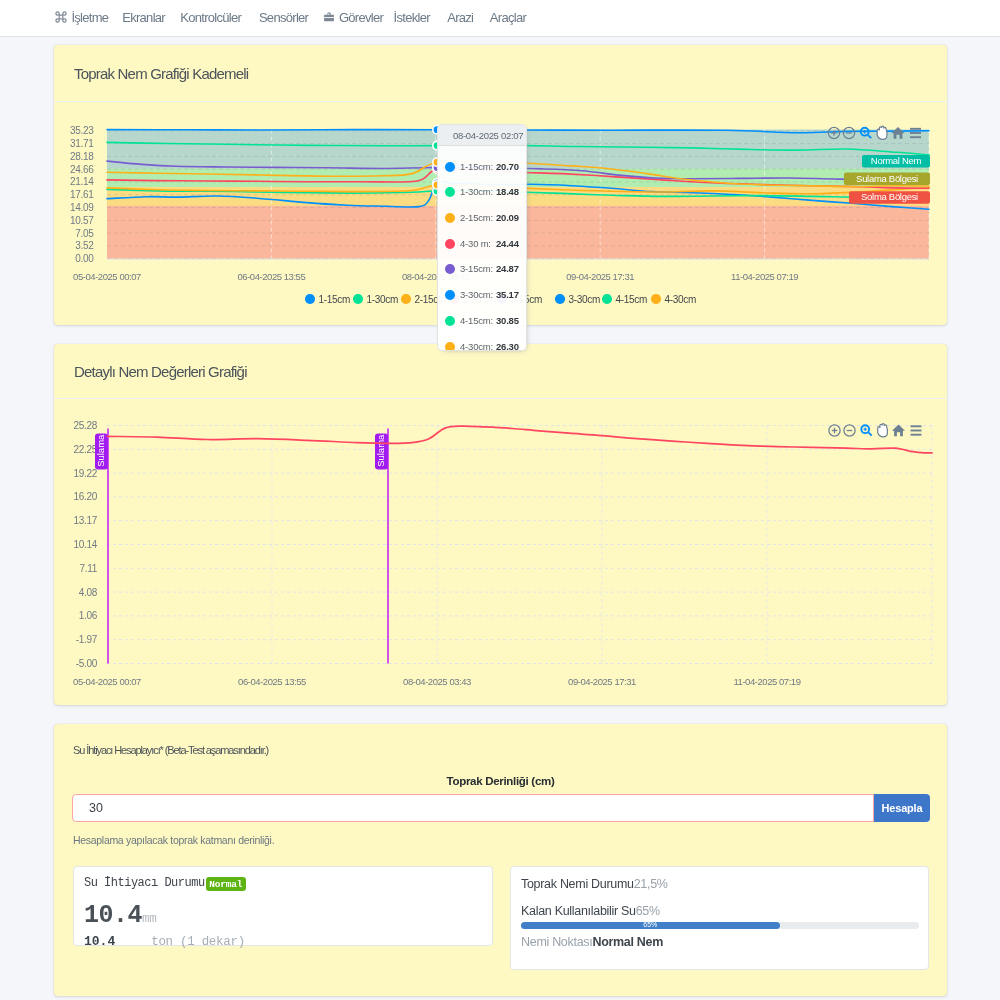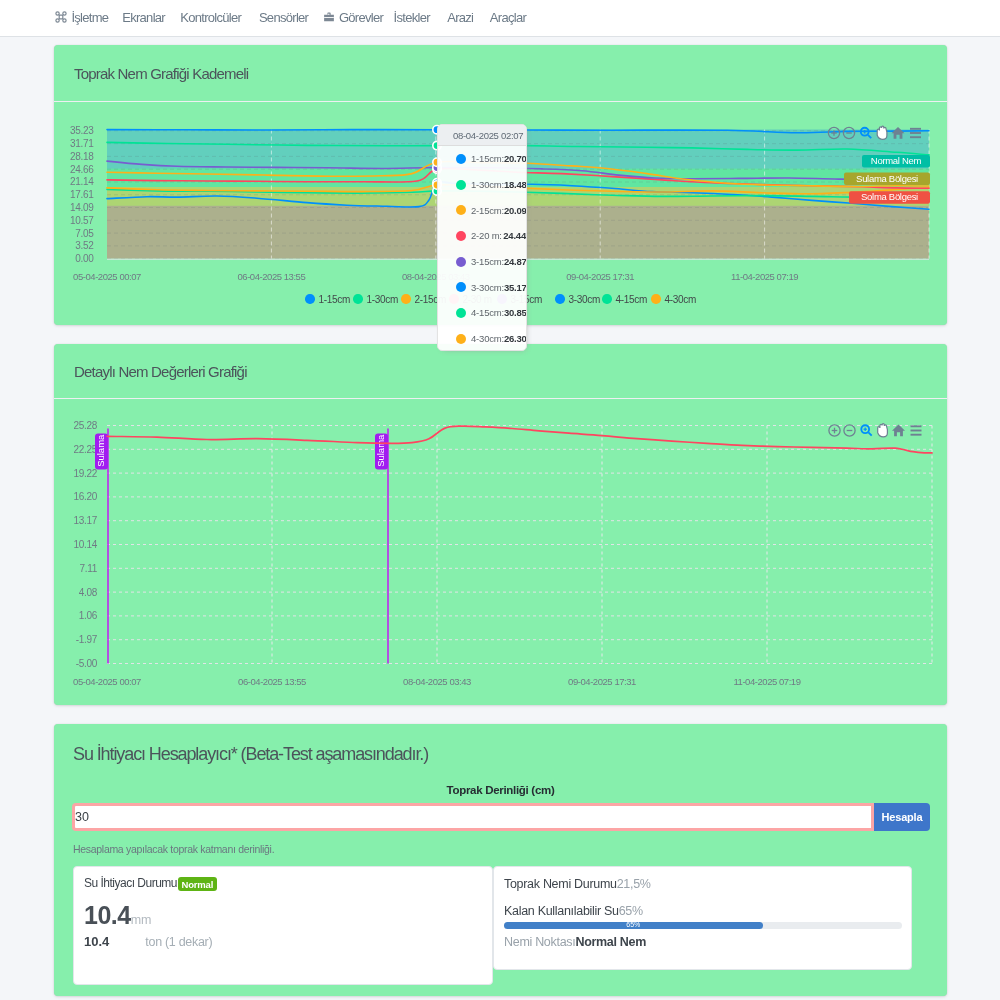--- a/index.html
+++ b/index.html
@@ -1,42 +1,42 @@
 <!DOCTYPE html>
 <html lang="tr"><head>
 <meta charset="utf-8">
 <title>Toprak Nem</title>
 <style>
 * { margin:0; padding:0; box-sizing:border-box; }
 html,body { width:1000px; height:1000px; background:#f4f6f9; font-family:"Liberation Sans",sans-serif; overflow:hidden; }
 .navbar { position:absolute; left:0; top:0; width:1000px; height:37px; background:#fff; border-bottom:1px solid #dee2e6; }
 .nav-item { position:absolute; top:0; line-height:36px; color:#6c7a87; font-size:13px; letter-spacing:-0.7px; white-space:nowrap; }
-.card { position:absolute; left:54px; width:893px; background:#86efac; border-radius:4px; box-shadow:0 0 1px rgba(0,0,0,.18), 0 1px 3px rgba(0,0,0,.12); }
+.card { position:absolute; left:54px; width:893px; background:#fef9c3; border-radius:4px; box-shadow:0 0 1px rgba(0,0,0,.18), 0 1px 3px rgba(0,0,0,.12); }
 .card-header { border-bottom:1px solid #edf0f2; }
 .card-title { font-size:15px; letter-spacing:-0.8px; color:#4c545b; }
 #card1 { top:45px; height:280px; }
 #card1 .card-header { height:57px; padding:20px 20px 0 20px; }
 #card2 { top:344px; height:361px; }
 #card2 .card-header { height:55px; padding:19px 20px 0 20px; }
 #card3 { top:724px; height:272px; padding:20px 19px 0 19px; }
 .lg-item { position:absolute; top:247px; height:14px; display:flex; align-items:center; font-size:10px; letter-spacing:-0.3px; color:#42484a; }
 .lg-dot { width:9.5px; height:9.5px; border-radius:50%; display:inline-block; margin-right:4px; }
 .apx-tooltip { position:absolute; left:437px; top:124px; width:90px; height:227px; background:rgba(255,255,255,0.94); border:1px solid #e3e3e3; border-radius:5px; box-shadow:2px 2px 6px -4px #999; z-index:12; overflow:hidden; }
 .apx-tt-head { height:21px; line-height:22px; background:#eceff1; border-bottom:1px solid #ddd; font-size:9.5px; color:#5f6a75; padding-left:15px; white-space:nowrap; letter-spacing:-0.3px; }
-.apx-tt-row { height:25.7px; display:flex; align-items:center; padding-left:18px; font-size:9.5px; letter-spacing:-0.2px; color:#5f656b; white-space:nowrap; }
+.apx-tt-row { height:25.7px; display:flex; align-items:flex-end; padding-left:7px; font-size:9.5px; letter-spacing:-0.2px; color:#5f656b; white-space:nowrap; }
 .apx-dot { width:10px; height:10px; border-radius:50%; display:inline-block; margin-right:5px; flex:none; }
 .apx-lab { width:36px; } .apx-val { font-weight:bold; color:#33383d; }
 .form-label { font-size:11.5px; font-weight:bold; color:#272d33; margin:19px 0 7px 0; letter-spacing:-0.3px;text-align:center; }
 .input-group { display:flex; width:858px; height:28px; margin-left:-1px; }
-.form-input { flex:1; border:3px solid #fca5a5; border-radius:4px 0 0 4px; font-size:12.5px; color:#3a4046; padding-left:0; font-family:"Liberation Sans",sans-serif; background:#fff; }
+.form-input { flex:1; border:1px solid #fca5a5; border-radius:4px 0 0 4px; font-size:12.5px; color:#3a4046; padding-left:16px; font-family:"Liberation Sans",sans-serif; background:#fff; }
 .btn-hesapla { width:56px; background:#3e76ca; color:#fff; font-size:11px; letter-spacing:-0.2px; font-weight:bold; border:none; border-radius:0 4px 4px 0; font-family:"Liberation Sans",sans-serif; }
 .form-help { font-size:10.5px; color:#6b7780; margin-top:12px; letter-spacing:-0.3px; }
 .panel-row { position:absolute; left:19px; top:142px; width:856px; display:flex; }
 .panel { background:#fff; border:1px solid #e2e6ea; border-radius:4px; }
-#panel-left { width:420px; height:119px; padding:9px 10px; }
+#panel-left { width:420px; height:80px; margin-right:17px; padding:9px 10px;font-family:Liberation Mono, monospace; }
 #panel-right { width:419px; height:104px; padding:10px 10px; }
 .pl-title { font-size:12px; color:#3e454c; letter-spacing:-0.5px; }
 .badge-normal { background:#5eb414; color:#fff; font-size:9.5px; font-weight:bold; border-radius:3px; padding:1.5px 3.5px 2px 3.5px; margin-left:1px; letter-spacing:-0.2px; }
 .big-val { margin-top:11px; font-size:25px; font-weight:bold; color:#495057; letter-spacing:-0.5px; }
 .big-unit { font-size:12.5px; font-weight:normal; color:#b3bac0; letter-spacing:-0.2px; }
 .sub-val { margin-top:4px; font-size:13px; font-weight:bold; color:#3e454c; }
 .sub-unit { font-size:12.5px; font-weight:normal; color:#a5aeb5; letter-spacing:-0.3px;padding-left:36px; }
 .pr-row { font-size:12.5px; color:#3e454c; letter-spacing:-0.3px; }
 .pr-gray { color:#99a2aa; }
 .progress { width:398px; height:7px; background:#e9ecef; border-radius:4px; margin-top:4px; overflow:visible; position:relative; }
@@ -206,21 +206,21 @@
       <span class="apx-lab">1-30cm:</span>
       <span class="apx-val">18.48</span>
     </div>
 <div class="apx-tt-row">
       <span class="apx-dot" style="background:#FEB019"></span>
       <span class="apx-lab">2-15cm:</span>
       <span class="apx-val">20.09</span>
     </div>
 <div class="apx-tt-row">
       <span class="apx-dot" style="background:#FF4560"></span>
-      <span class="apx-lab">2-20 m:</span>
+      <span class="apx-lab">4-30 m:</span>
       <span class="apx-val">24.44</span>
     </div>
 <div class="apx-tt-row">
       <span class="apx-dot" style="background:#775DD0"></span>
       <span class="apx-lab">3-15cm:</span>
       <span class="apx-val">24.87</span>
     </div>
 <div class="apx-tt-row">
       <span class="apx-dot" style="background:#008FFB"></span>
       <span class="apx-lab">3-30cm:</span>
@@ -305,21 +305,21 @@
       </g>
       <g stroke="#6E8192" stroke-width="1.9">
         <line x1="856.5" y1="27.3" x2="867.5" y2="27.3"></line>
         <line x1="856.5" y1="31.5" x2="867.5" y2="31.5"></line>
         <line x1="856.5" y1="35.7" x2="867.5" y2="35.7"></line>
       </g>
 </svg>
 </div>
 
 <div class="card" id="card3">
-  <div class="card-title" style="font-size:18px;letter-spacing:-1.1px">Su İhtiyacı Hesaplayıcı* (Beta-Test aşamasındadır.)</div>
+  <div class="card-title" style="font-size:11px;letter-spacing:-1.1px">Su İhtiyacı Hesaplayıcı* (Beta-Test aşamasındadır.)</div>
   <div class="form-label">Toprak Derinliği (cm)</div>
   <div class="input-group">
     <input class="form-input" value="30" readonly="" style="">
     <button class="btn-hesapla">Hesapla</button>
   </div>
   <div class="form-help">Hesaplama yapılacak toprak katmanı derinliği.</div>
   <div class="panel-row">
     <div class="panel" id="panel-left">
       <div class="pl-title">Su İhtiyacı Durumu<span class="badge-normal">Normal</span></div>
       <div class="big-val">10.4<span class="big-unit">mm</span></div>

